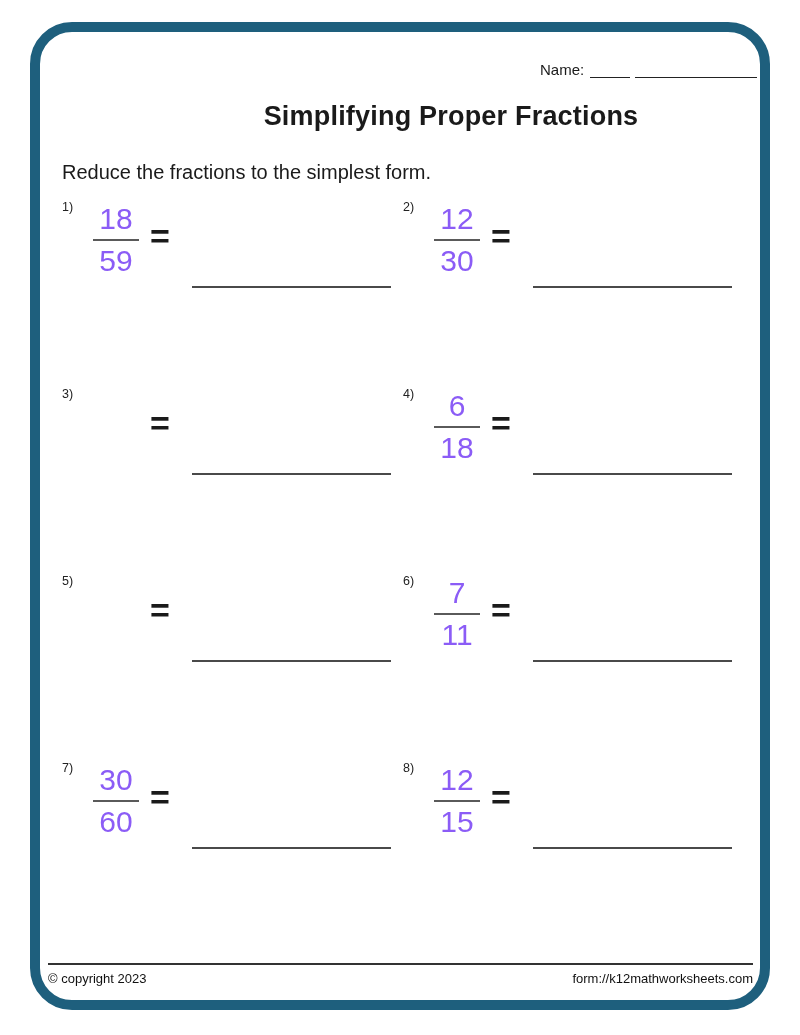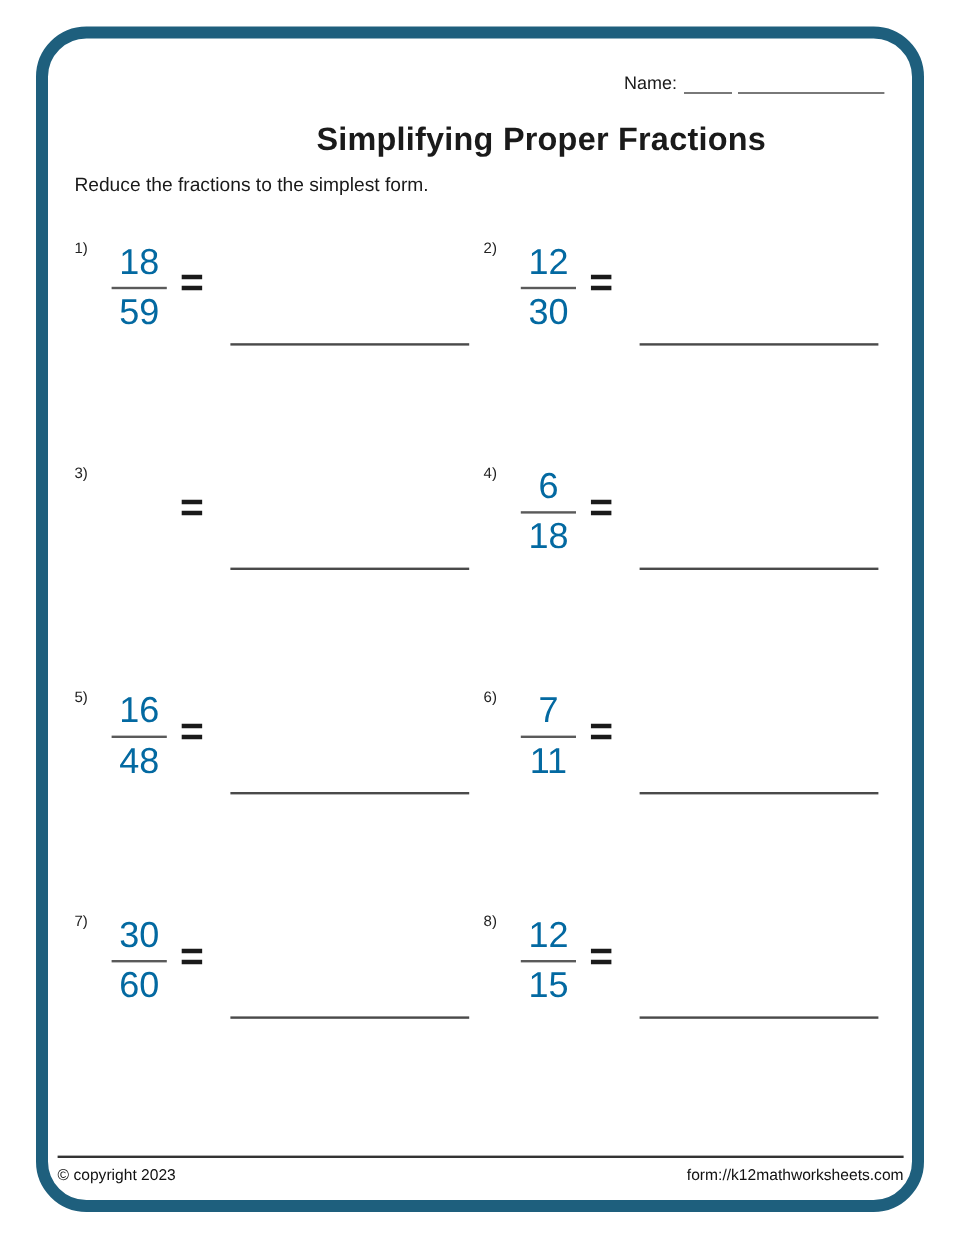--- a/index.html
+++ b/index.html
@@ -21,21 +21,21 @@
     top: 22px;
     width: 740px;
     height: 988px;
     box-sizing: border-box;
     border: 10px solid #1e5f7d;
     border-radius: 42px;
   }
   .name-row {
     position: absolute;
     top: 61px;
-    left: 520px;
+    left: 540px;
     font-size: 15px;
     white-space: nowrap;
   }
   .name-row .blank-seg {
     display: inline-block;
     height: 15px;
     border-bottom: 1.6px solid #222;
     vertical-align: bottom;
   }
   .name-row .seg1 { width: 40px; margin-left: 6px; }
@@ -46,23 +46,23 @@
     left: 16px;
     width: 100%;
     text-align: center;
     font-size: 27px;
     font-weight: bold;
     letter-spacing: 0.2px;
     margin-left: 35px;
   }
   .instructions {
     position: absolute;
-    top: 146px;
+    top: 161px;
     left: 62px;
-    font-size: 16px;
+    font-size: 20px;
   }
   .problems {
     position: absolute;
     left: 62px;
     top: 198px;
     width: 676px;
     display: grid;
     grid-template-columns: 341px 335px;
     grid-auto-rows: 187px;
   }
@@ -78,21 +78,21 @@
     position: absolute;
     left: 30px;
     top: 4px;
     min-width: 48px;
     text-align: center;
   }
   .numer, .denom {
     display: block;
     font-size: 30px;
     line-height: 34px;
-    color: #0369a1;
+    color: #8b5cf6;
   }
   .frac-bar {
     display: block;
     height: 2px;
     background: #5a5a5a;
     margin: 3px 1px;
   }
   .equals {
     position: absolute;
     left: 88px;
@@ -178,25 +178,20 @@
       <span class="numer">6</span>
       <span class="frac-bar"></span>
       <span class="denom">18</span>
     </div>
     <span class="equals">=</span>
     <span class="answer-line"></span>
   </div>
 
   <div class="problem">
     <span class="prob-num">5)</span>
-    <div class="fraction">
-      <span class="numer">16</span>
-      <span class="frac-bar"></span>
-      <span class="denom">48</span>
-    </div>
     <span class="equals">=</span>
     <span class="answer-line"></span>
   </div>
 
   <div class="problem">
     <span class="prob-num">6)</span>
     <div class="fraction">
       <span class="numer">7</span>
       <span class="frac-bar"></span>
       <span class="denom">11</span>

